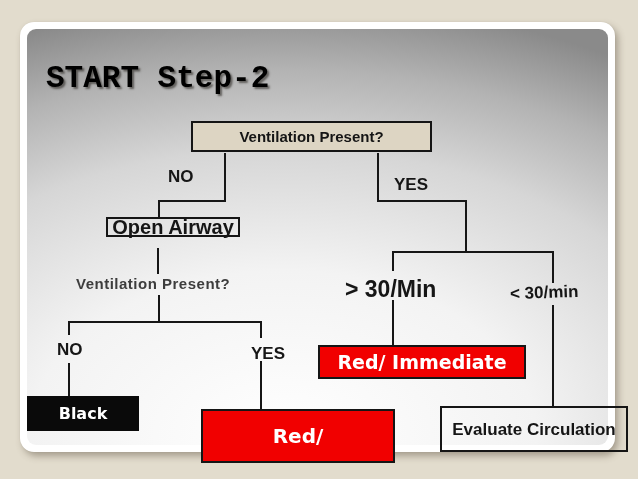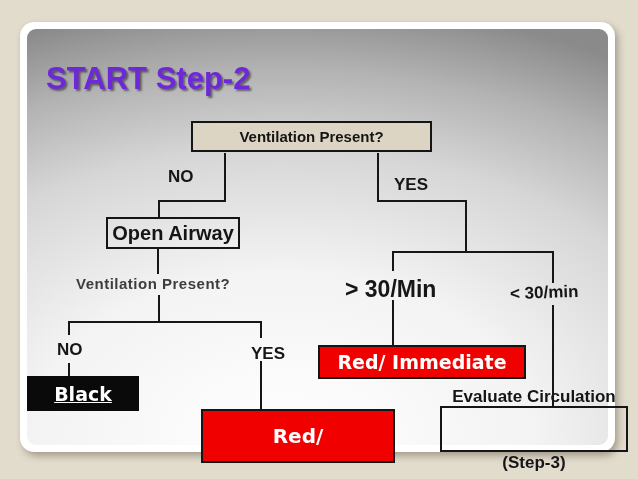--- a/index.html
+++ b/index.html
@@ -21,48 +21,49 @@
     box-shadow:3px 4px 7px rgba(90,80,65,0.45), 0 0 1px #c9c2b2;
   }
   .slide-inner{
     position:absolute;left:7px;top:7px;right:7px;bottom:7px;
     border-radius:9px;
     background:radial-gradient(ellipse 115% 105% at 44% 98%,
       #ffffff 0%, #f3f3f3 38%, #d6d6d6 66%, #b3b3b3 84%, #8a8a8a 100%);
   }
   .page-title{
     position:absolute;left:46px;top:61px;
-    font-size:31px;font-weight:bold;color:#6d28d9;letter-spacing:0px;
+    font-size:31px;font-weight:bold;color:#000000;letter-spacing:0px;
     text-shadow:2px 2px 2px rgba(30,25,20,0.55);
     white-space:nowrap;
+    font-family:Liberation Mono, monospace;
   }
   .ln{position:absolute;background:#161616;}
   .flow-box{
     position:absolute;box-sizing:border-box;
     border:2px solid #151515;
     display:flex;align-items:center;justify-content:center;
     text-align:center;font-weight:bold;color:#151515;
     white-space:nowrap;
   }
   .box-q1{left:191px;top:121px;width:241px;height:31px;background:#ddd5c3;font-size:15px;}
-  .box-open-airway{left:106px;top:217px;width:134px;height:32px;background:transparent;font-size:20px;}
+  .box-open-airway{left:106px;top:217px;width:134px;height:20px;background:transparent;font-size:20px;}
   .box-eval{left:440px;top:406px;width:188px;height:46px;background:transparent;
     font-size:17px;line-height:21px;flex-direction:column;gap:45px;}
   .box-red{
     background:#f10000;color:#ffffff;
     font-family:"DejaVu Sans", sans-serif;
   }
   .box-red-upper{left:318px;top:345px;width:208px;height:34px;font-size:19px;}
   .box-red-lower{left:201px;top:409px;width:194px;height:54px;
     font-size:20px;line-height:26px;}
   .box-black{
-    position:absolute;left:27px;top:376px;width:112px;height:35px;
+    position:absolute;left:27px;top:396px;width:112px;height:35px;
     background:#0a0a0a;color:#ffffff;
     display:flex;align-items:center;justify-content:center;
-    font-family:"DejaVu Sans", sans-serif;font-size:19px;font-weight:bold;text-decoration:underline;
+    font-family:"DejaVu Sans", sans-serif;font-size:16px;font-weight:bold;
   }
   .flow-label{
     position:absolute;font-weight:bold;color:#161616;
     white-space:nowrap;font-size:17px;
   }
   .lbl-no-top{left:168px;top:167px;}
   .lbl-yes-top{left:394px;top:175px;}
   .lbl-vent2{left:76px;top:275px;font-size:15px;color:#3d3d3d;letter-spacing:0.5px;}
   .lbl-gt30{left:345px;top:276px;font-size:23px;}
   .lbl-lt30{left:510px;top:283px;font-size:17px;transform:rotate(-2deg);}
@@ -117,16 +118,15 @@
   <div class="box-black">Black</div>
 
   <div class="flow-box box-red box-red-upper">Red/ Immediate</div>
 
   <div class="flow-box box-red box-red-lower">
     <div>Red/</div>
   </div>
 
   <div class="flow-box box-eval">
     <div>Evaluate Circulation</div>
-    <div>(Step-3)</div>
   </div>
 
 </div>
 
 </body></html>

